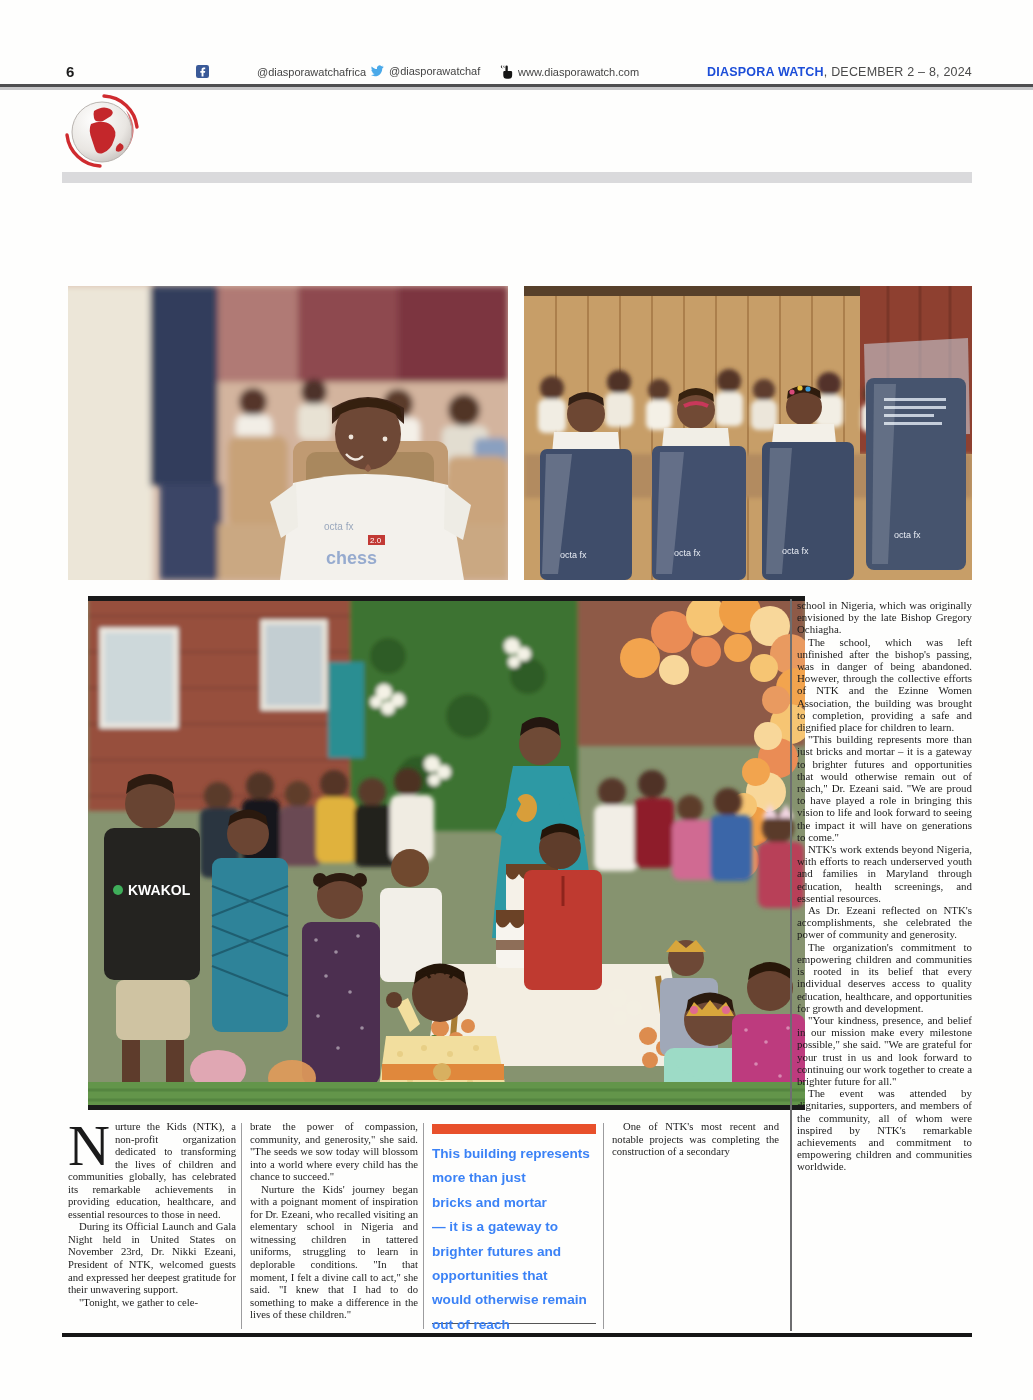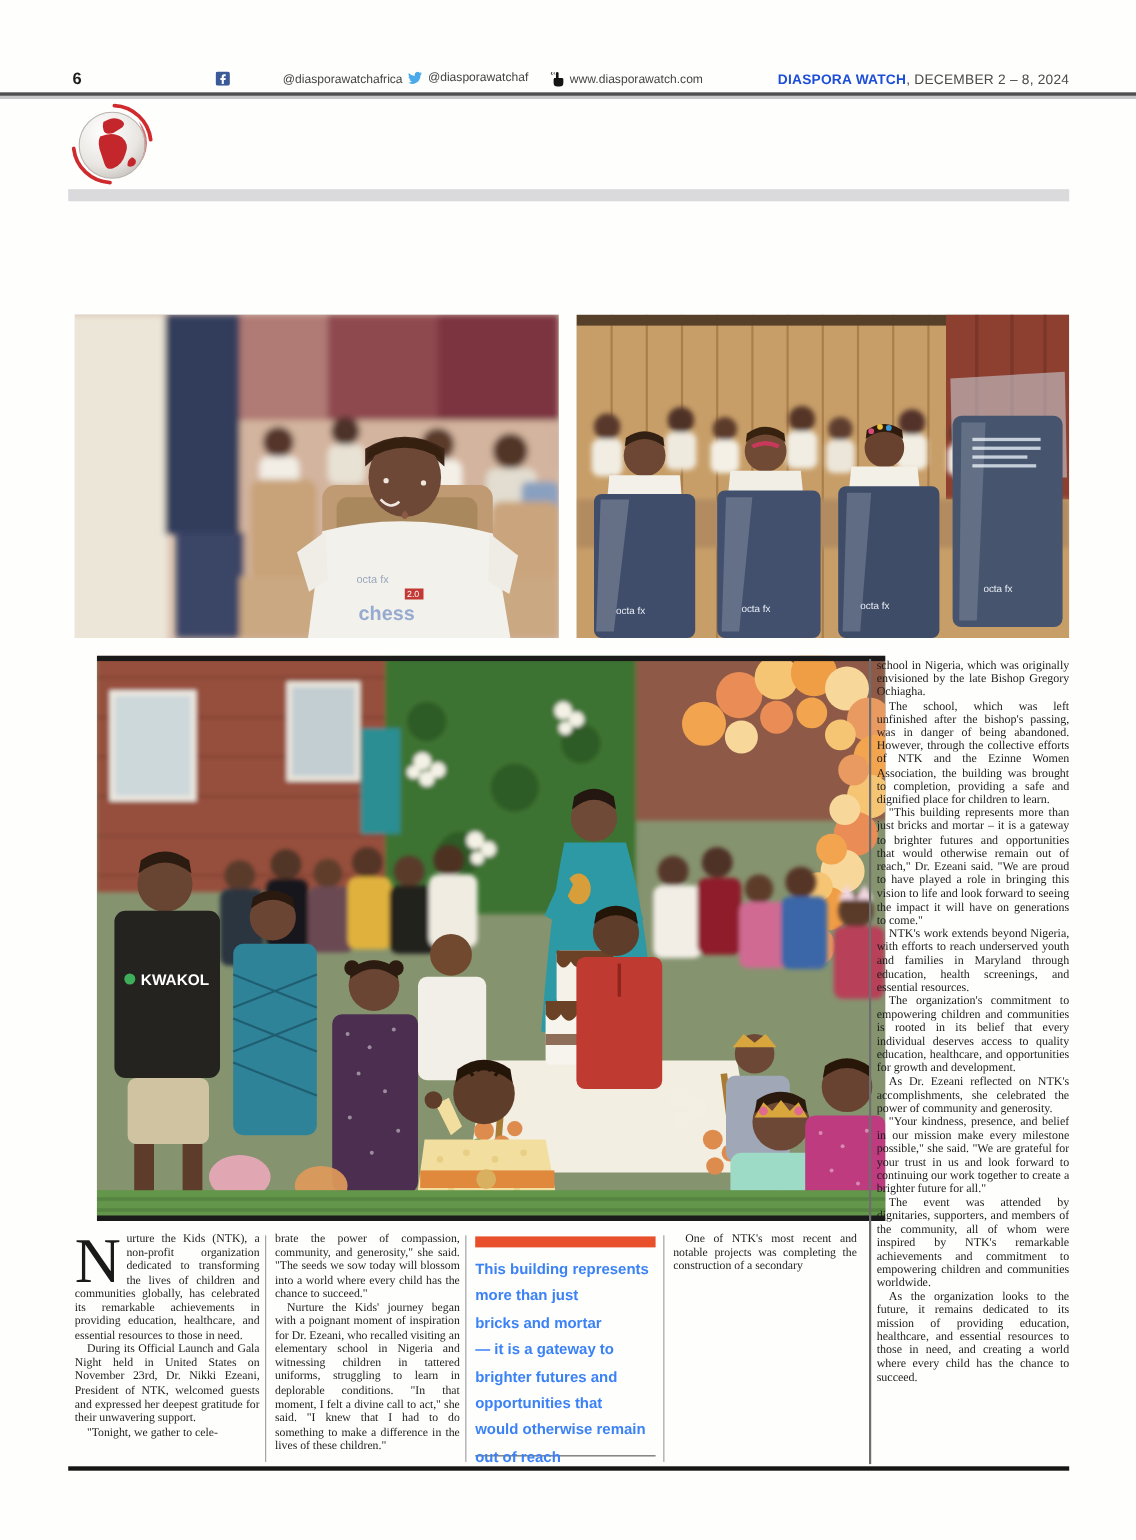--- a/index.html
+++ b/index.html
@@ -470,25 +470,24 @@
   <div class="vrule-main"></div>
   <div class="colrule" style="left:241px;"></div>
   <div class="colrule" style="left:423px;"></div>
   <div class="colrule" style="left:603px;"></div>
 
   <section class="col rightcol">
     <p class="cont">school in Nigeria, which was originally envisioned by the late Bishop Gregory Ochiagha.</p>
     <p>The school, which was left unfinished after the bishop's passing, was in danger of being abandoned. However, through the collective efforts of NTK and the Ezinne Women Association, the building was brought to completion, providing a safe and dignified place for children to learn.</p>
     <p>"This building represents more than just bricks and mortar – it is a gateway to brighter futures and opportunities that would otherwise remain out of reach," Dr. Ezeani said. "We are proud to have played a role in bringing this vision to life and look forward to seeing the impact it will have on generations to come."</p>
     <p>NTK's work extends beyond Nigeria, with efforts to reach underserved youth and families in Maryland through education, health screenings, and essential resources.</p>
+    <p>As Dr. Ezeani reflected on NTK's accomplishments, she celebrated the power of community and generosity.</p>
     <p>The organization's commitment to empowering children and communities is rooted in its belief that every individual deserves access to quality education, healthcare, and opportunities for growth and development.</p>
-    <p>As Dr. Ezeani reflected on NTK's accomplishments, she celebrated the power of community and generosity.</p>
     <p>"Your kindness, presence, and belief in our mission make every milestone possible," she said. "We are grateful for your trust in us and look forward to continuing our work together to create a brighter future for all."</p>
     <p>The event was attended by dignitaries, supporters, and members of the community, all of whom were inspired by NTK's remarkable achievements and commitment to empowering children and communities worldwide.</p>
-    <p>As the organization looks to the future, it remains dedicated to its mission of providing education, healthcare, and essential resources to those in need, and creating a world where every child has the chance to succeed.</p>
   </section>
 
   <section class="col bcol col1">
     <p class="first"><span class="dropcap">N</span><span>urture the Kids (NTK), a non-profit organization dedicated to transforming the lives of children and communities globally, has celebrated its remarkable achievements in providing education, healthcare, and essential resources to those in need.</span></p>
     <p>During its Official Launch and Gala Night held in United States on November 23rd, Dr. Nikki Ezeani, President of NTK, welcomed guests and expressed her deepest gratitude for their unwavering support.</p>
     <p>"Tonight, we gather to cele-</p>
   </section>
 
   <section class="col bcol col2">
     <p class="cont">brate the power of compassion, community, and generosity," she said. "The seeds we sow today will blossom into a world where every child has the chance to succeed."</p>

